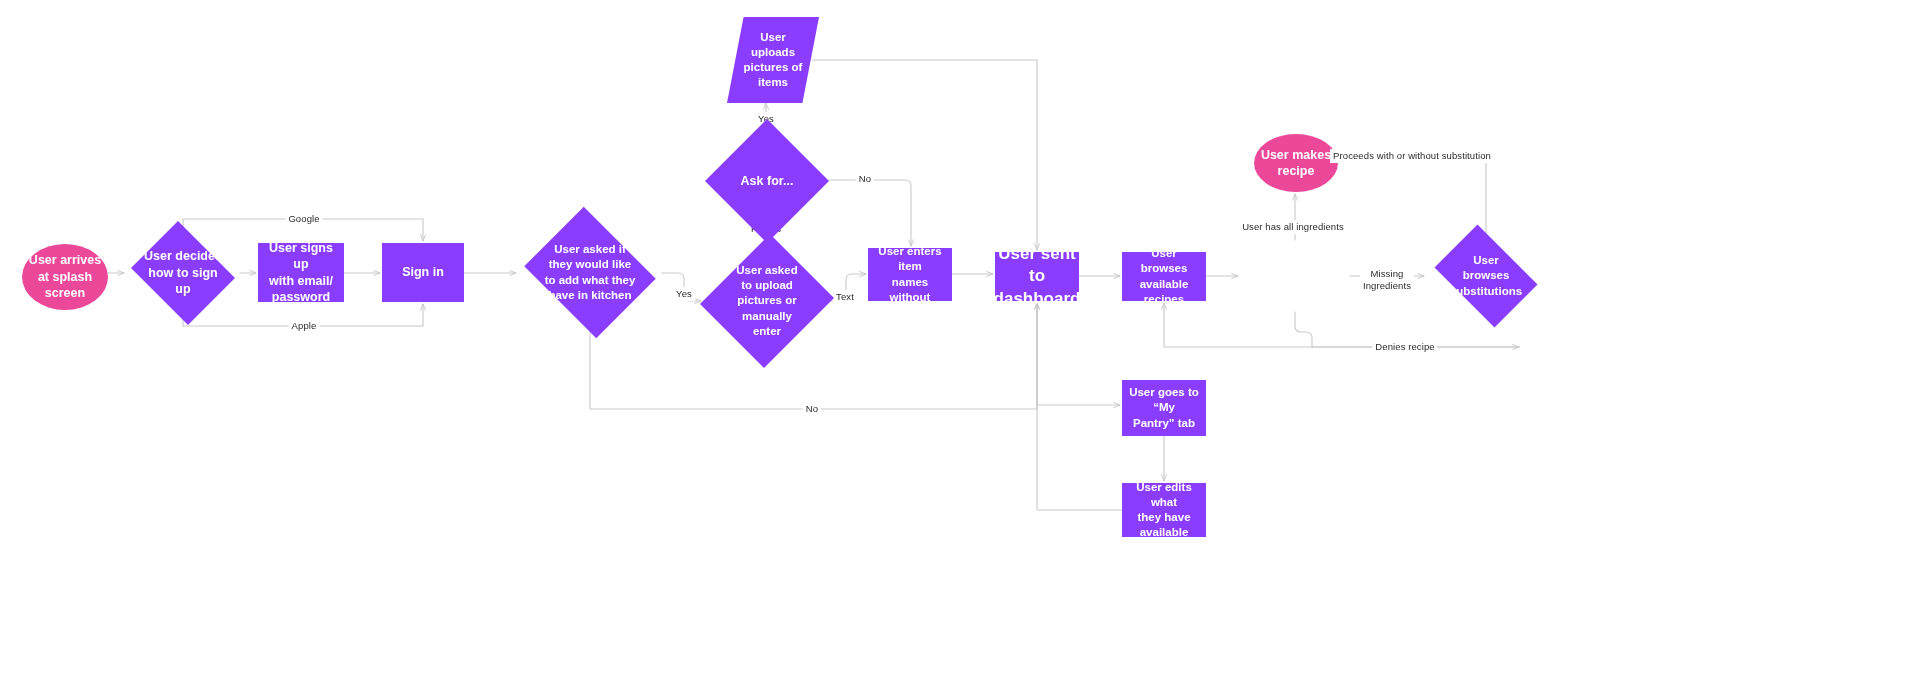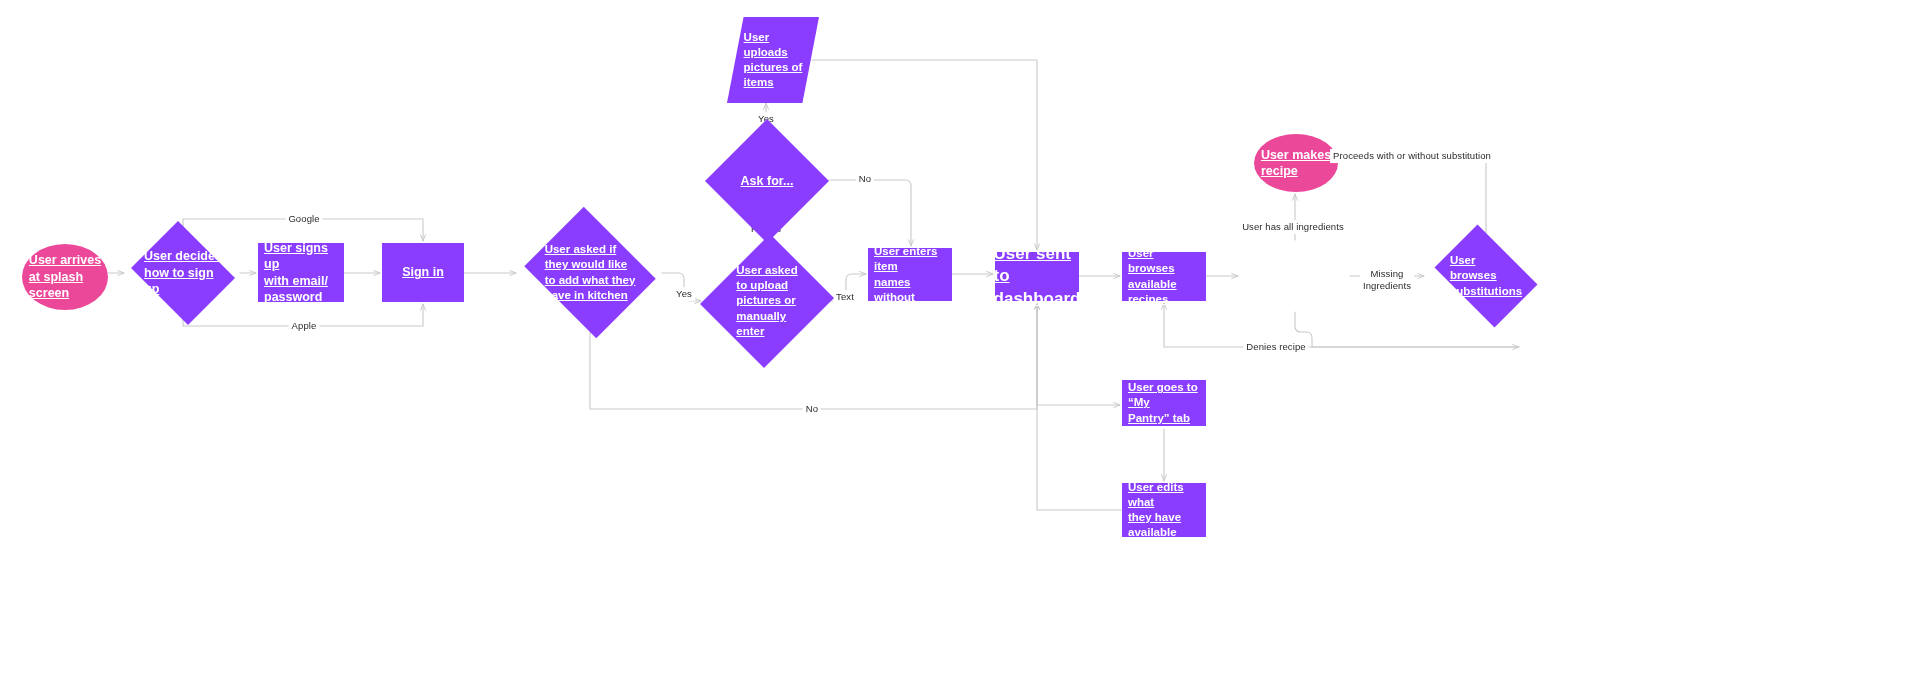--- a/index.html
+++ b/index.html
@@ -29,22 +29,21 @@
   .node {
     position: absolute;
     box-sizing: border-box;
     display: flex;
     align-items: center;
     justify-content: center;
     color: #ffffff;
     font-weight: bold;
     font-size: 12.5px;
     line-height: 1.32;
-    text-align: left;
-    text-decoration: underline;
+    text-align: center;
   }
   .node .node-label {
     position: relative;
     z-index: 2;
     padding: 0 6px;
     white-space: pre-line;
   }
   .shape-rect {
     background: #8B3DFF;
   }
@@ -227,21 +226,21 @@
 recipe</span>
   </div>
 
   <div class="node shape-diamond" style="left:1426px;top:233px;width:120px;height:86px;">
     <span class="diamond-bg"></span>
     <span class="node-label" style="font-size:11.5px;">User
 browses
 substitutions</span>
   </div>
 
-  <div class="node shape-rect" style="left:1122px;top:380px;width:84px;height:46px;">
+  <div class="node shape-rect" style="left:1122px;top:380px;width:84px;height:56px;">
     <span class="node-label" style="font-size:11.5px;">User goes to “My
 Pantry” tab</span>
   </div>
 
   <div class="node shape-rect" style="left:1122px;top:483px;width:84px;height:54px;">
     <span class="node-label" style="font-size:11.5px;">User edits what
 they have
 available</span>
   </div>
 
@@ -250,15 +249,15 @@
   <div class="edge-label" style="left:766px;top:119px;">Yes</div>
   <div class="edge-label" style="left:865px;top:179px;">No</div>
   <div class="edge-label" style="left:766px;top:229px;">Photos</div>
   <div class="edge-label" style="left:684px;top:294px;">Yes</div>
   <div class="edge-label" style="left:845px;top:297px;">Text</div>
   <div class="edge-label" style="left:812px;top:409px;">No</div>
   <div class="edge-label" style="left:1293px;top:227px;">User has all ingredients</div>
   <div class="edge-label" style="left:1387px;top:280px;">Missing
 Ingredients</div>
   <div class="edge-label" style="left:1412px;top:156px;">Proceeds with or without substitution</div>
-  <div class="edge-label" style="left:1276px;top:347px;">Denies recipe</div>
+  <div class="edge-label" style="left:1405px;top:347px;">Denies recipe</div>
 
 </div>
 
 </body></html>

